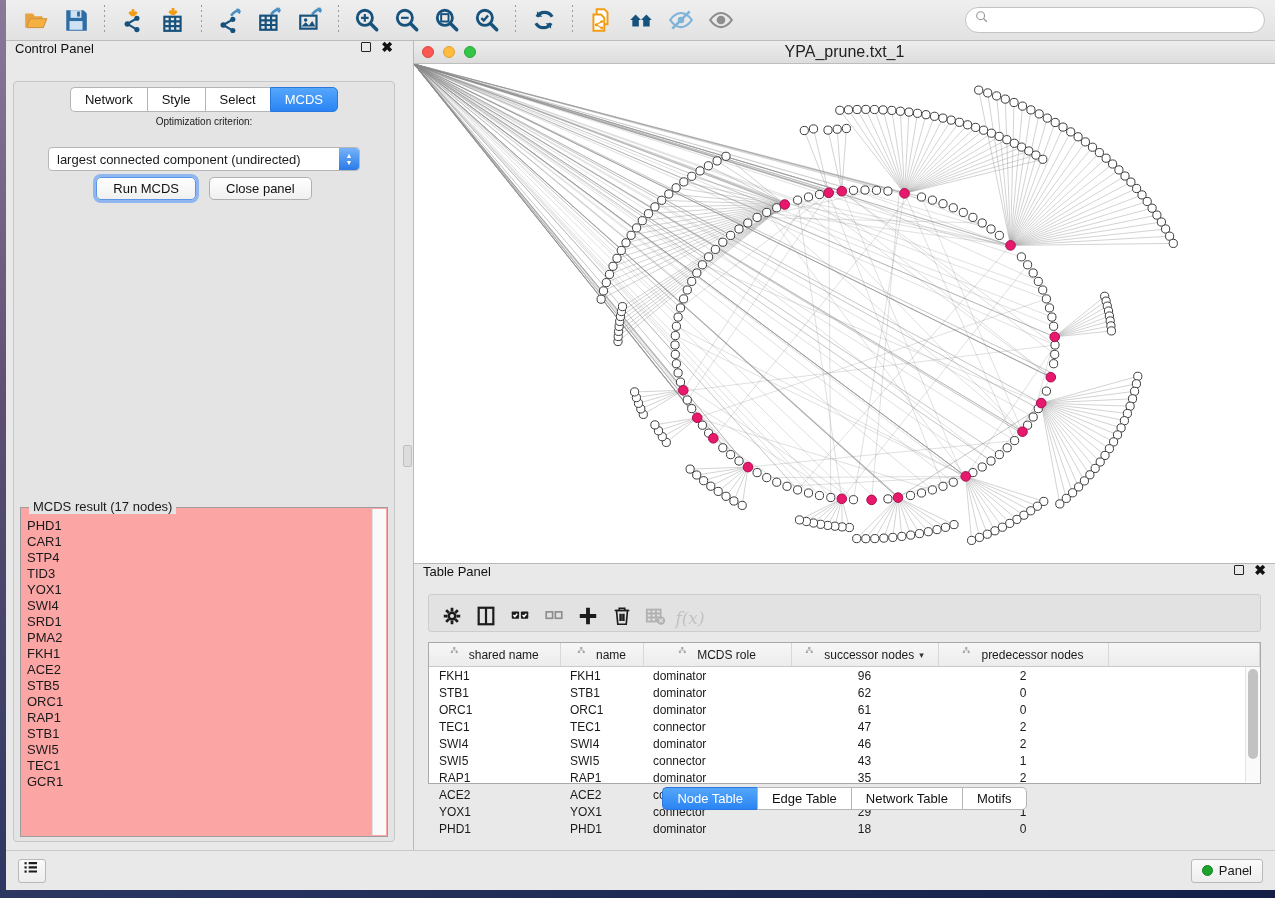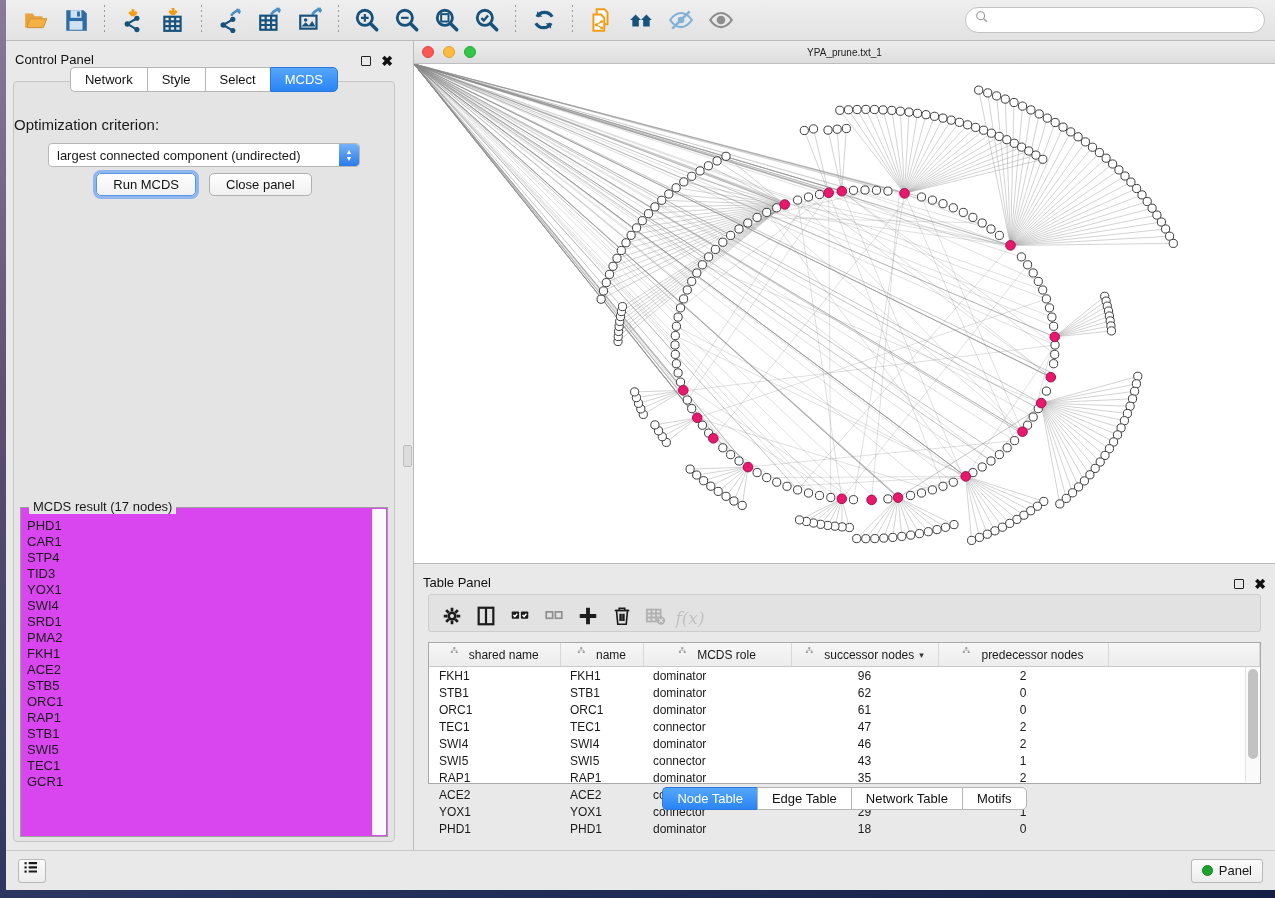--- a/index.html
+++ b/index.html
@@ -18,71 +18,71 @@
     background:repeating-linear-gradient(#9a9a9a 0 2px, transparent 2px 5px); }
   .tb-btn { width:40px; height:34px; display:flex; align-items:center; justify-content:center;
     border-radius:4px; cursor:default; }
   .tb-btn svg { display:block; }
   .searchbox { margin-left:auto; width:300px; height:26px; background:#fff;
     border:1px solid #c3c3c3; border-radius:13px; display:flex; align-items:center; padding:0 9px; }
   .searchbox input { border:none; outline:none; flex:1; font-size:13px; background:transparent; }
 
   
   .cpanel { position:absolute; left:0; top:41px; width:396px; bottom:40px; background:#e9e9e9; }
-  .panel-head { height:26px; display:flex; align-items:flex-end; padding:0 9px; }
+  .panel-head { height:26px; display:flex; align-items:flex-start; padding:0 9px; }
   .panel-title { font-size:13px; color:#111; }
   .panel-winbtns { margin-left:auto; display:flex; gap:9px; align-items:center; }
   .wbtn { width:12px; height:12px; display:flex; align-items:center; justify-content:center; color:#111; }
   .float-square { width:10px; height:10px; border:1.6px solid #222; border-radius:1px; }
   .xglyph { font-weight:bold; font-size:14px; line-height:10px; }
 
-  .tabs-row { display:flex; justify-content:center; margin-top:0; position:relative; z-index:2; }
+  .tabs-row { display:flex; justify-content:center; margin-top:20px; position:relative; z-index:2; }
   .seg-tabs { display:flex; }
   .seg-tab { padding:4px 14px; background:#fff; border:1px solid #b5b5b5; border-right:none;
     font-size:13px; color:#111; }
   .seg-tab:first-child { border-radius:5px 0 0 5px; }
   .seg-tab:last-child { border-radius:0 5px 5px 0; border-right:1px solid #b5b5b5; }
   .seg-tab.active { background:linear-gradient(#55a7fb,#2a84f3); border-color:#2a77dd; color:#fff; }
 
   .cp-body { position:absolute; left:7px; right:7px; top:40px; bottom:8px;
     background:#e4e4e4; border:1px solid #c6c6c6; border-radius:4px; padding-top:18px; }
-  .opt-label { text-align:left; font-size:15px; margin:16px 0 10px; }
+  .opt-label { text-align:center; font-size:10px; margin:16px 0 20px; }
   .mcds-select { margin:0 auto; width:312px; height:24px; background:#fff;
     border:1px solid #b6b6b6; border-radius:4px; display:flex; align-items:center; overflow:hidden; }
   .mcds-select .sel-text { flex:1; padding:0 8px; font-size:13px; white-space:nowrap; }
   .sel-stepper { width:20px; align-self:stretch; background:linear-gradient(#76b3f9,#2a7ae8);
     border-radius:0 3px 3px 0; display:flex; flex-direction:column; align-items:center;
     justify-content:center; gap:1px; color:#fff; font-size:7px; line-height:6px; }
   .btn-row { display:flex; justify-content:center; gap:13px; margin-top:6px; }
   .mac-btn { background:linear-gradient(#ffffff,#f0f0f0); border:1px solid #b0b0b0;
     border-radius:5px; padding:3px 16px; font-size:13px; color:#111; }
   .mac-btn.focused { box-shadow:0 0 0 3px rgba(97,156,245,.65); border-color:#5a96e8; }
 
   .result-box { position:absolute; left:6px; right:6px; top:425px; bottom:4px;
-    background:#d946ef; border:1px solid #9d9d9d; }
+    background:#fca5a5; border:1px solid #9d9d9d; }
   .result-legend { position:absolute; top:-9px; left:8px; background:#e4e4e4;
     padding:0 4px; font-size:13px; }
   .result-list { position:absolute; inset:10px 16px 4px 6px; overflow:hidden;
     font-size:13px; line-height:16px; }
   .result-scroll { position:absolute; top:1px; bottom:1px; right:1px; width:14px;
     background:#fafafa; border-left:1px solid #e2e2e2; }
 
   
   .vsplit { position:absolute; left:396px; top:41px; width:11px; bottom:40px; background:#e9e9e9; }
   .vsplit .grip { position:absolute; top:404px; left:1px; width:9px; height:22px;
     background:#dcdcdc; border:1px solid #c0c0c0; border-radius:2px; }
 
   
   .netwin { position:absolute; left:407px; top:41px; right:0; height:522px;
     background:#fff; border-left:1px solid #b9b9b9; }
   .net-titlebar { height:23px; background:linear-gradient(#ededed,#dddddd);
     border-bottom:1px solid #bdbdbd; display:flex; align-items:center; padding:0 8px; position:relative; }
   .tlights { display:flex; gap:9px; }
   .tlight { width:12px; height:12px; border-radius:50%; }
-  .net-title { position:absolute; left:0; right:0; text-align:center; font-size:10px; color:#222; }
+  .net-title { position:absolute; left:0; right:0; text-align:center; font-size:16px; color:#222; }
   .net-canvas { position:absolute; left:0; right:0; top:23px; bottom:0; background:#fff; overflow:hidden; }
 
   
   .tpanel { position:absolute; left:407px; top:563px; right:0; bottom:40px;
     background:#e9e9e9; border-left:1px solid #b9b9b9; border-top:1px solid #b9b9b9; }
   .tp-toolbar { margin:4px 14px 0 14px; height:38px; background:#e2e2e2;
     border:1px solid #cdcdcd; border-radius:3px; display:flex; align-items:center; padding:0 8px; gap:4px; }
   .tp-btn { width:30px; height:30px; display:flex; align-items:center; justify-content:center;margin-top:9px; }
   .tp-btn.disabled { opacity:.45; }
   .fx-label { font-family:"DejaVu Serif", serif; font-style:italic; font-size:17px; color:#9a9a9a; }

